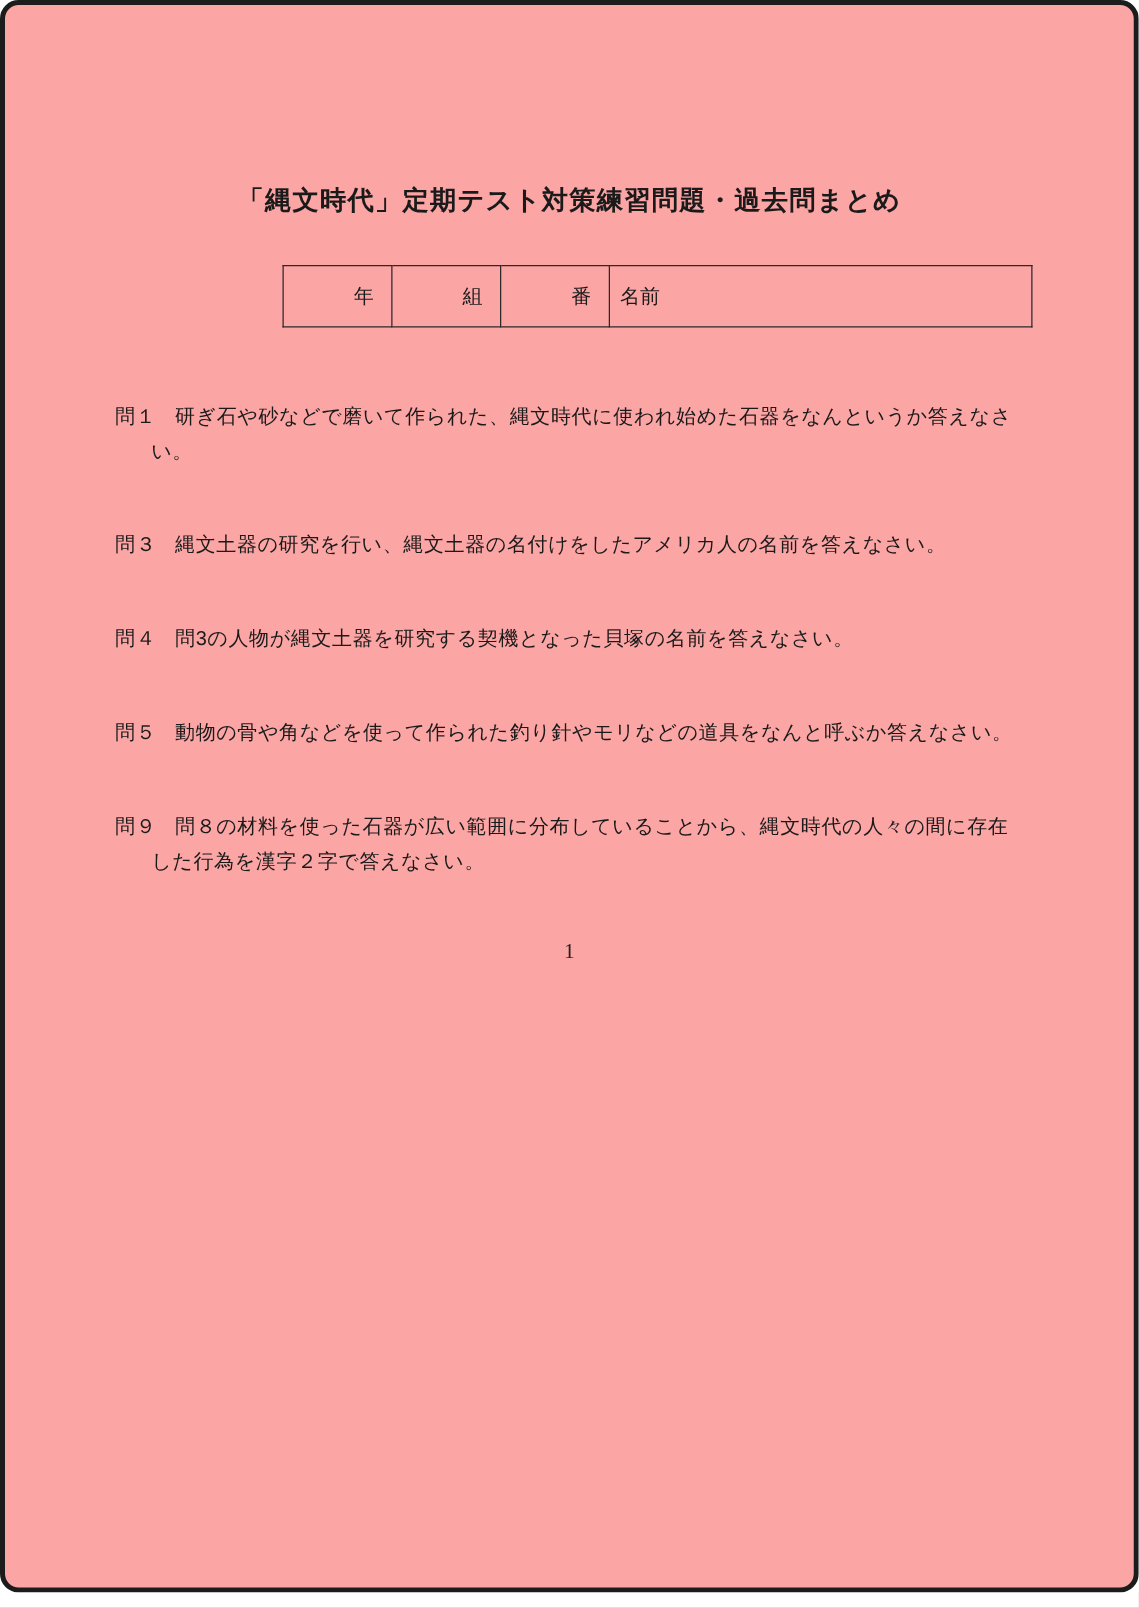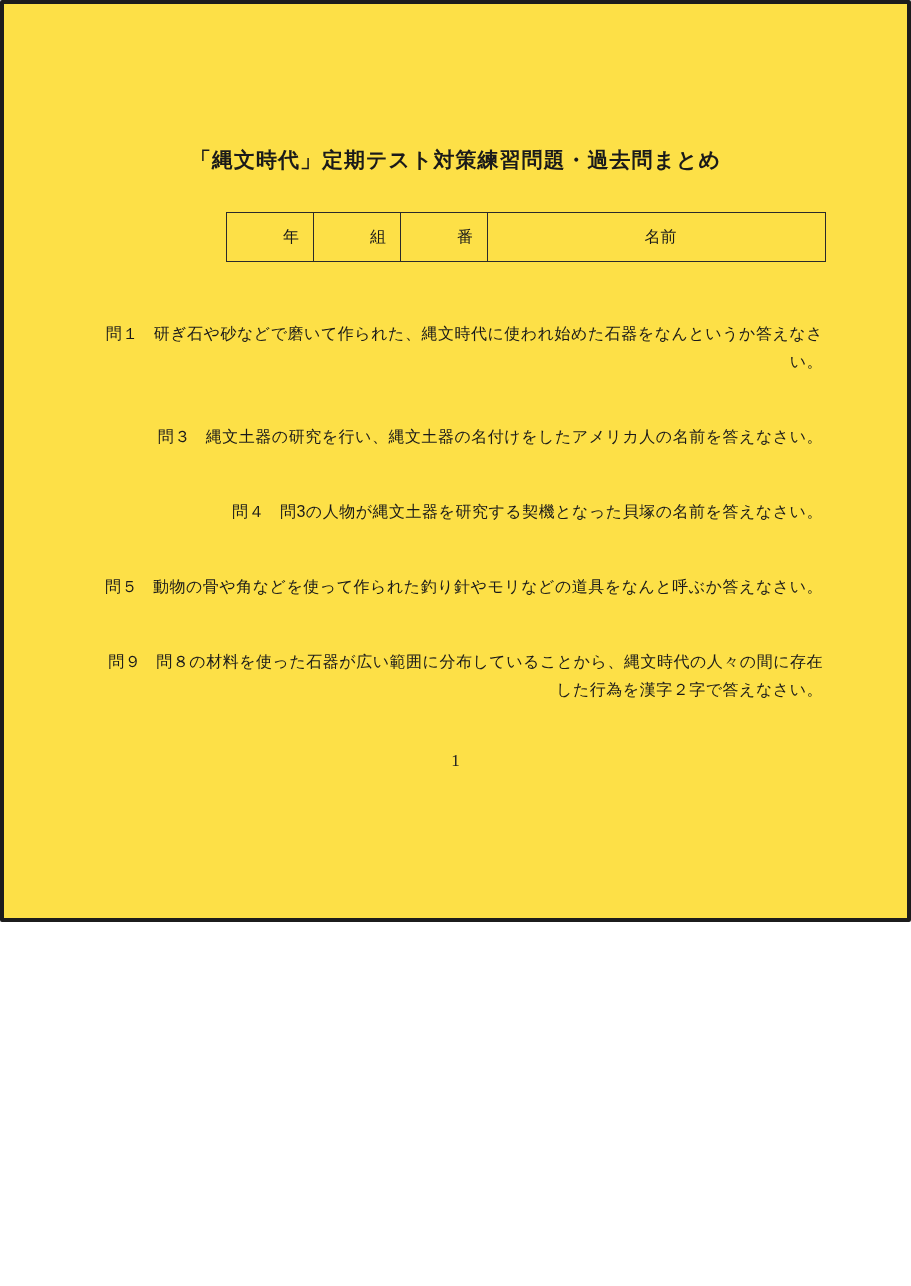--- a/index.html
+++ b/index.html
@@ -4,25 +4,25 @@
 <style>
   html, body {
     margin: 0;
     padding: 0;
     background: #ffffff;
     font-family: "Liberation Sans", "DejaVu Sans", sans-serif;
     color: #1a1a1a;
   }
   .page {
     width: 911px;
-    height: 922px;
+    height: 1274px;
     box-sizing: border-box;
     border: 4px solid #1c1c1c;
-    border-radius: 2px;
-    background: #fde047;
+    border-radius: 15px;
+    background: #fca5a5;
     overflow: hidden;
     position: relative;
   }
   .doc-title {
     margin-top: 142px;
     text-align: center;
     font-size: 21px;
     font-weight: bold;
     letter-spacing: 1px;
   }
@@ -41,33 +41,32 @@
   }
   .cell-small {
     width: 86px;
     text-align: right;
   }
   .cell-small .lbl {
     padding-right: 14px;
     display: inline-block;
   }
   .cell-name {
-    text-align: center;
+    text-align: left;
   }
   .cell-name .lbl {
     padding-left: 8px;
     display: inline-block;
   }
   .questions {
     margin-top: 58px;
     padding: 0 84px 0 88px;
     font-size: 16px;
     line-height: 28px;
     letter-spacing: 0.5px;
-    text-align: right;
   }
   .question {
     padding-left: 29px;
     text-indent: -29px;
     margin-bottom: 47px;
   }
   .q-label {
     white-space: nowrap;
   }
   .q-text {

